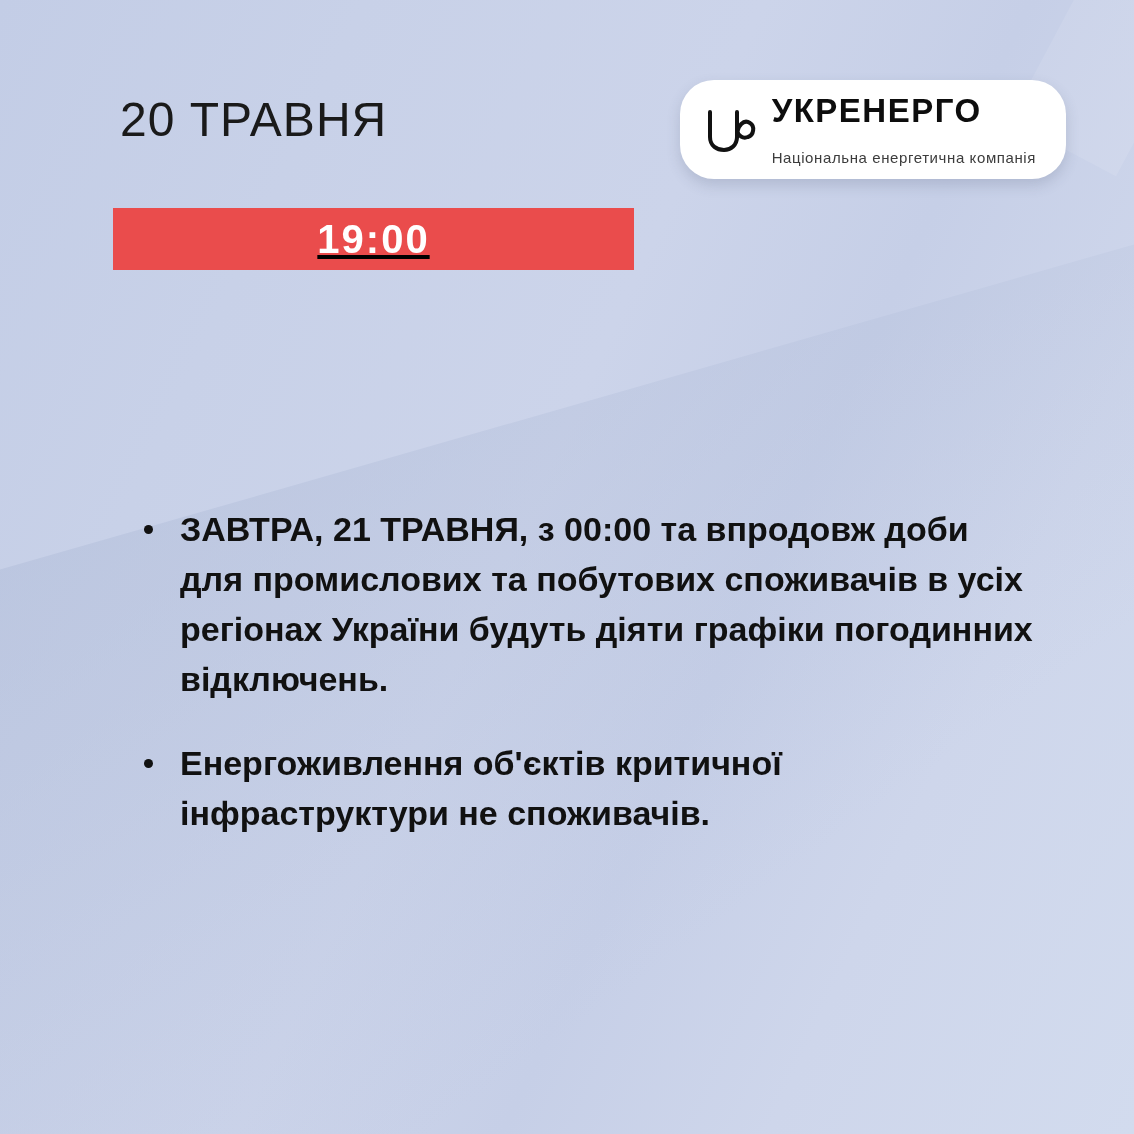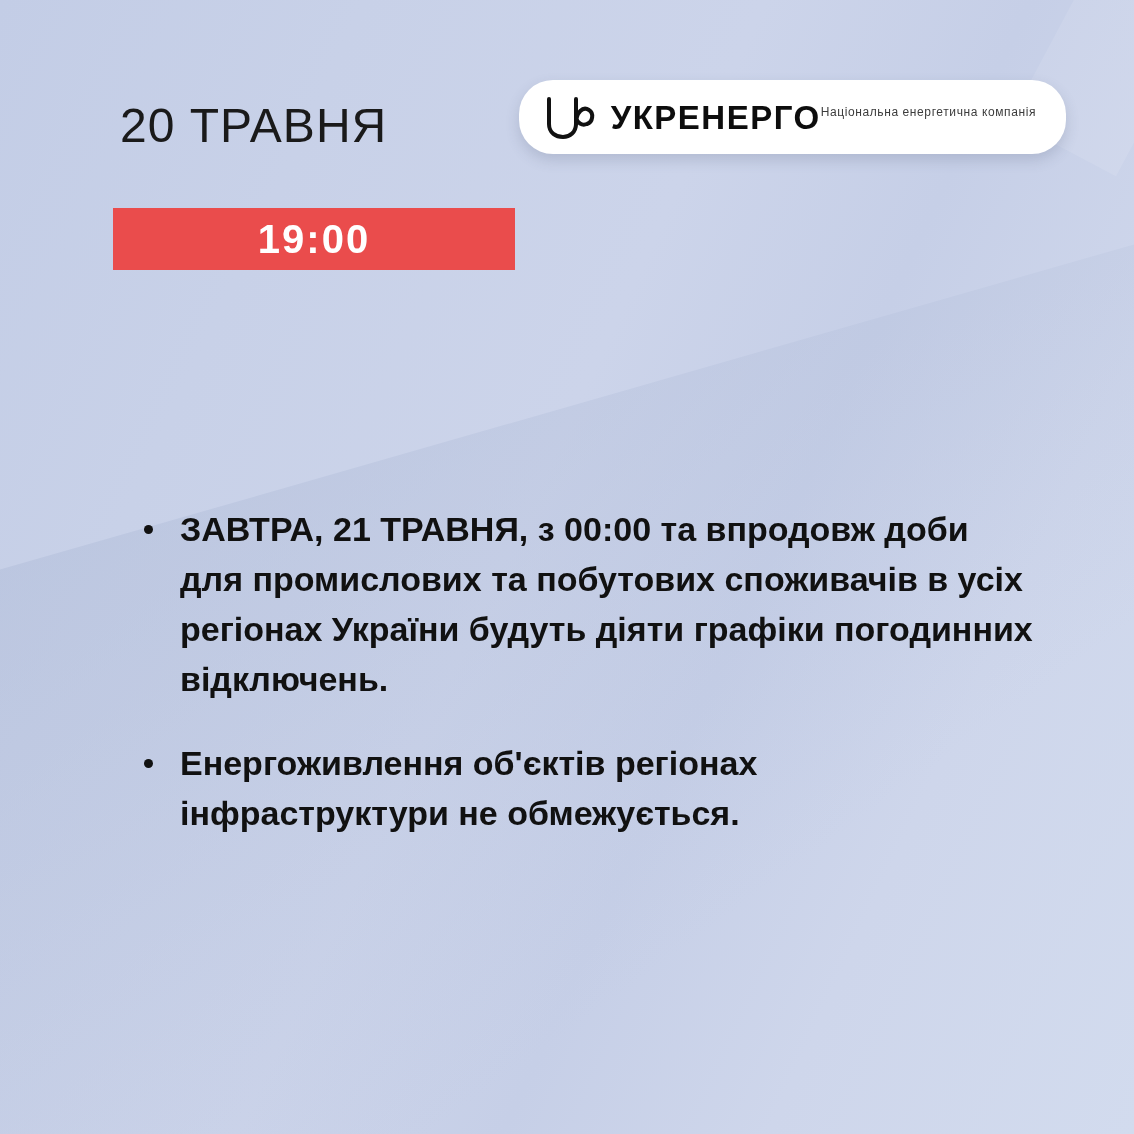--- a/index.html
+++ b/index.html
@@ -38,21 +38,21 @@
     width: 1500px; height: 900px;
     background: linear-gradient(160deg, rgba(176,188,216,0.55), rgba(176,188,216,0) 60%);
     transform: rotate(-16deg);
     pointer-events: none;
   }
 
   
   .date {
     position: absolute;
     left: 120px;
-    top: 98px;
+    top: 92px;
     font-size: 48px;
     letter-spacing: 1px;
     color: #1a1a1a;
     font-weight: 400;
   }
 
   .logo-chip {
     position: absolute;
     right: 68px;
     top: 80px;
@@ -64,48 +64,50 @@
     gap: 14px;
     box-shadow: 0 6px 14px rgba(60,70,100,0.18);
   }
   .logo-mark {
     width: 54px;
     height: 46px;
     flex: 0 0 auto;
   }
   .logo-text {
     display: flex;
+    flex-direction: column;
     justify-content: center;
   }
   .logo-name {
     font-size: 33px;
     font-weight: 700;
     letter-spacing: 1.5px;
     color: #0d0d0d;
     line-height: 1;
   }
   .logo-sub {
-    margin-top: 5px;
-    font-size: 12px;
+    margin-top: 23px;
+    font-size: 15px;
     letter-spacing: 0.6px;
     color: #3c3c3c;
     line-height: 1;
   }
 
   
   .time-badge {
     position: absolute;
     left: 113px;
     top: 208px;
-    width: 402px;
+    width: 521px;
     height: 62px;
     background: #ea4c4c;
     display: flex;
     align-items: center;
     justify-content: center;
+    text-decoration: underline;
   }
   .time-badge span {
     color: #ffffff;
     font-size: 40px;
     font-weight: 700;
     letter-spacing: 2px;
   }
 
   
   .headline {
@@ -172,16 +174,16 @@
     </div>
   </div>
 
   <div class="time-badge">
     <span>19:00</span>
   </div>
 
 
   <ul class="bullets">
     <li>ЗАВТРА, 21 ТРАВНЯ, з 00:00 та впродовж доби для промислових та побутових споживачів в усіх регіонах України будуть діяти графіки погодинних відключень.</li>
-    <li>Енергоживлення об'єктів регіонах інфраструктури не обмежується.</li>
+    <li>Енергоживлення об'єктів критичної інфраструктури не споживачів.</li>
   </ul>
 
 </div>
 
 </body></html>

